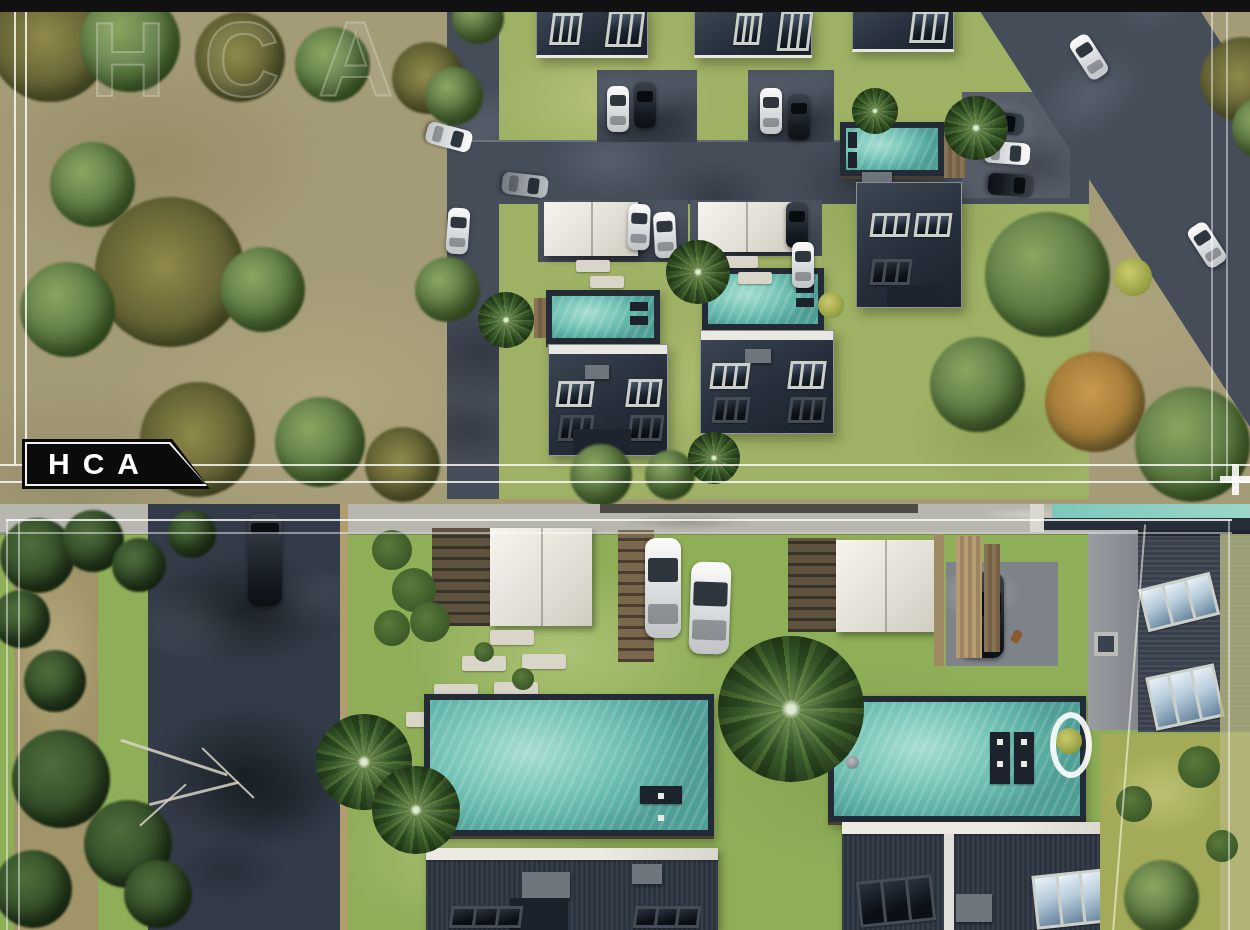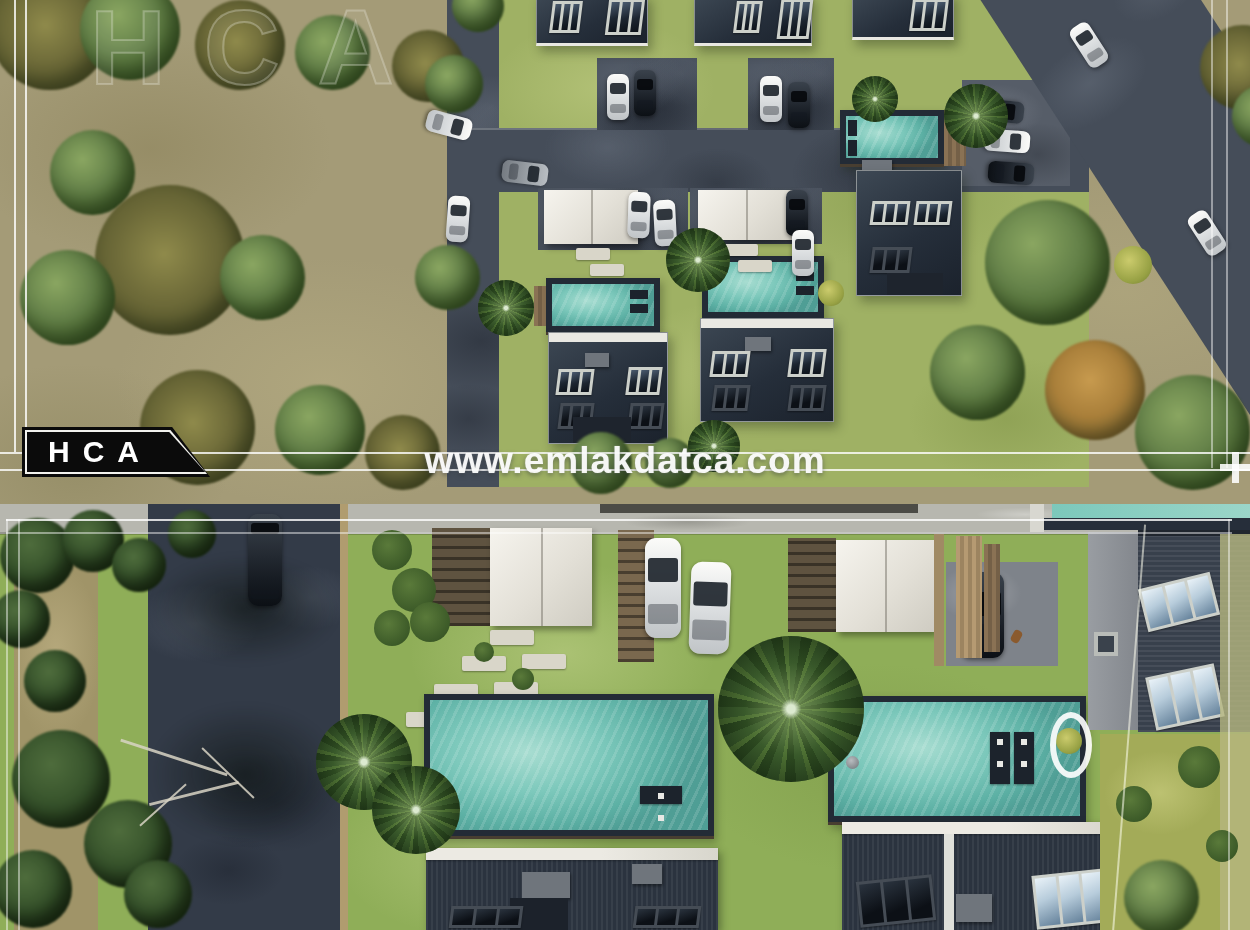--- a/index.html
+++ b/index.html
@@ -1,19 +1,19 @@
 <!DOCTYPE html>
 <html><head>
 <meta charset="utf-8">
 <style>
   html,body{margin:0;padding:0;background:#111}
   .stage{position:relative;width:1250px;height:930px;overflow:hidden;font-family:"Liberation Sans",sans-serif}
   .e{position:absolute}
   .scene{position:absolute;left:0;width:1250px;overflow:hidden}
-  .scene.top{top:0;height:532px;background:
+  .scene.top{top:12px;height:532px;background:
     radial-gradient(260px 160px at 12% 28%,rgba(125,115,72,.35),transparent 70%),
     radial-gradient(300px 180px at 26% 72%,rgba(198,188,140,.32),transparent 70%),
     radial-gradient(220px 150px at 6% 88%,rgba(120,115,70,.3),transparent 70%),
     radial-gradient(260px 160px at 90% 55%,rgba(196,188,138,.25),transparent 70%),
     #a49b77}
   .scene.bottom{top:504px;height:426px;background:
     radial-gradient(220px 130px at 45% 35%,rgba(235,240,180,.3),transparent 70%),
     radial-gradient(260px 150px at 70% 62%,rgba(110,135,60,.3),transparent 70%),
     radial-gradient(200px 120px at 38% 82%,rgba(230,235,175,.26),transparent 70%),
     #8fae58}
@@ -440,14 +440,13 @@
     <div class="e palm" style="left:718px;top:132px;width:146px;height:146px"></div>
 
     <div class="e" style="left:1128px;top:20px;width:2px;height:410px;background:rgba(255,255,240,.55);transform:rotate(4.5deg)"></div>
     <div class="e line" style="left:6px;top:15px;width:1226px;height:2px"></div>
     <div class="e line soft" style="left:6px;top:28px;width:1226px;height:2px"></div>
     <div class="e line soft" style="left:6px;top:15px;width:2px;height:411px"></div>
     <div class="e line soft" style="left:18px;top:15px;width:2px;height:411px"></div>
     <div class="e line soft" style="left:1228px;top:15px;width:2px;height:411px"></div>
   </section>
 
-  <div class="watermark">www.emlakdatca.com</div>
 </div>
 
 </body></html>

